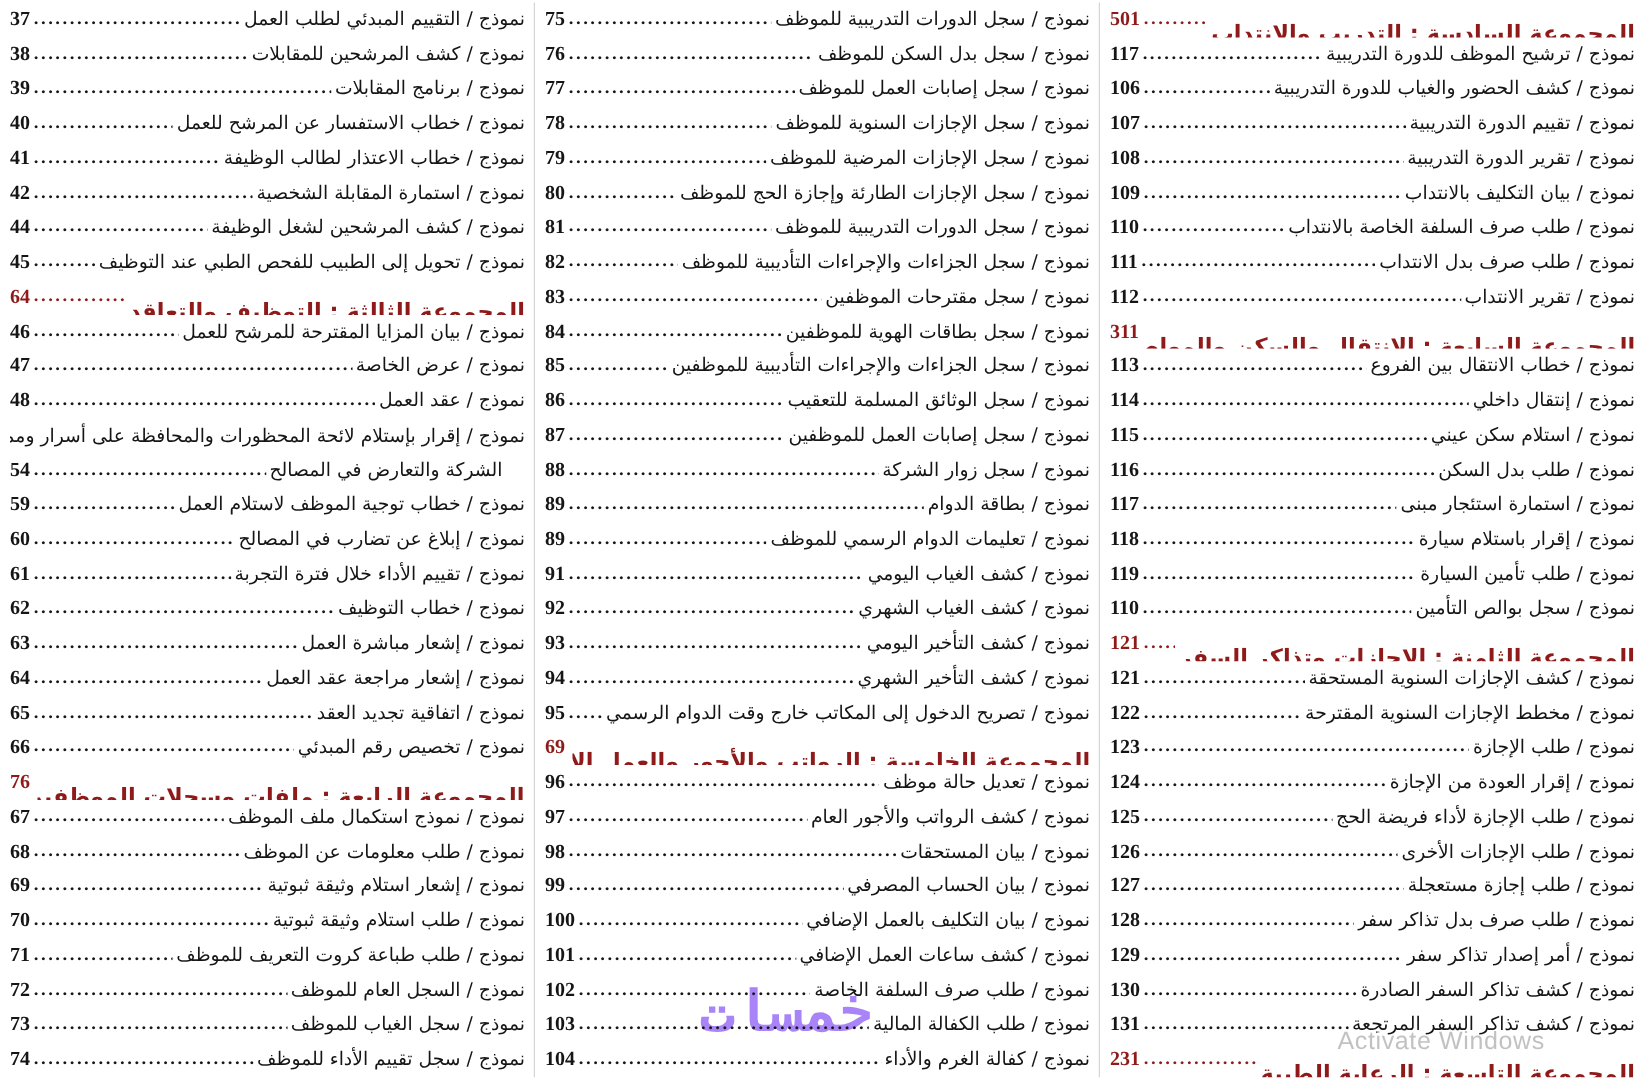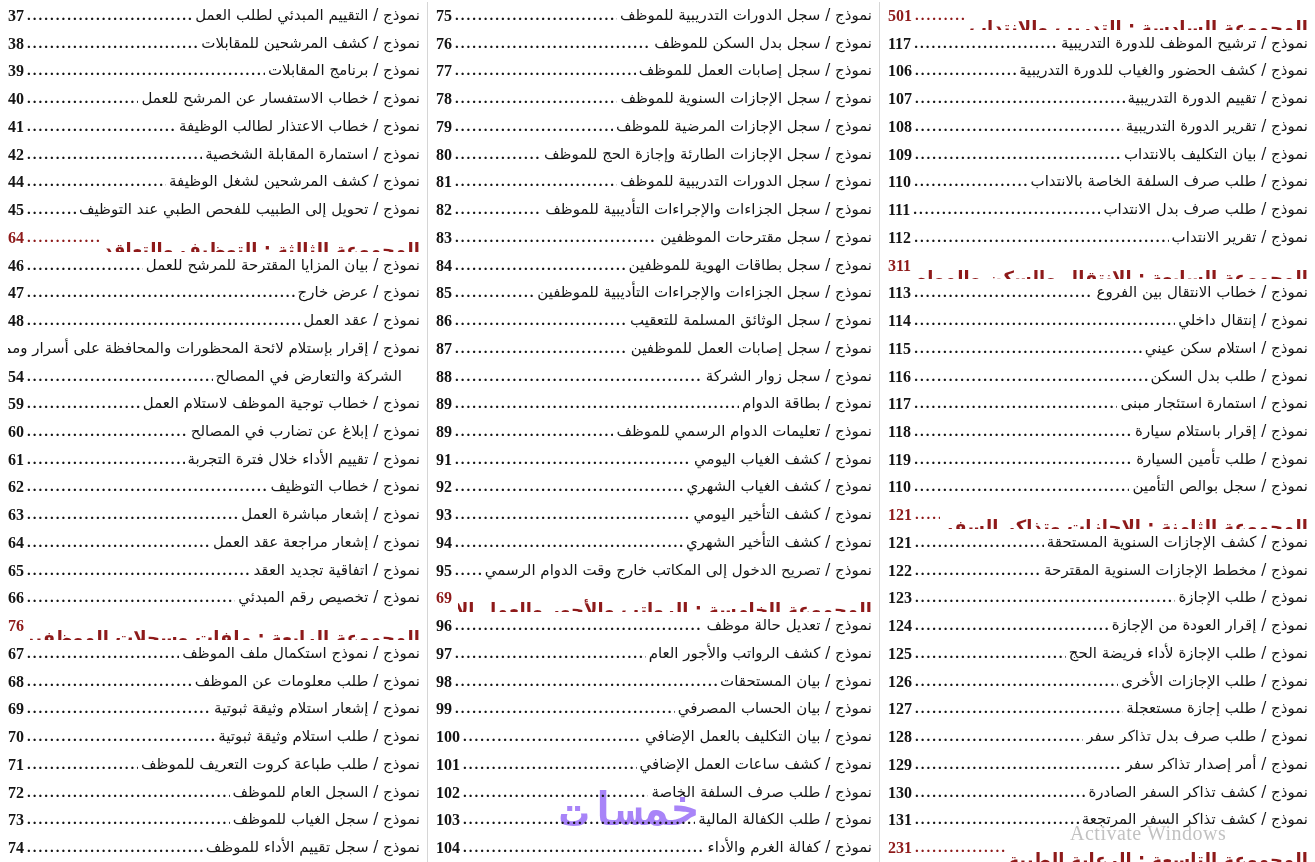--- a/index.html
+++ b/index.html
@@ -40,21 +40,21 @@
   .row.cont{padding-right:18px;}
   .row.textonly .txt{flex:1 1 auto;}
   .watermark{position:absolute;pointer-events:none;}
   #wm-khamsat{
     left:560px;top:782px;z-index:0;
     font-family:Liberation Mono, monospace;font-weight:700;
     font-size:46px;color:#8b5cf6;opacity:.75;
   }
   #wm-activate{
     left:1070px;top:822px;z-index:2;
-    font-family:Liberation Serif, serif;
+    font-family:Liberation Sans, sans-serif;
     font-size:20px;color:#8f8f8f;opacity:.55;letter-spacing:.5px;
   }
 </style>
 </head>
 <body>
 
 <div class="watermark" id="wm-khamsat">خمسات</div>
 
 <div class="page">
   <div class="col">
@@ -102,21 +102,21 @@
         <span class="txt">المجموعة الثالثة : التوظيف والتعاقد</span>
         <span class="dots">........................................................................................................................................................................................................</span>
         <span class="num">64</span>
       </div>
       <div class="row item">
         <span class="txt">نموذج / بيان المزايا المقترحة للمرشح للعمل</span>
         <span class="dots">........................................................................................................................................................................................................</span>
         <span class="num">46</span>
       </div>
       <div class="row item">
-        <span class="txt">نموذج / عرض خارج</span>
+        <span class="txt">نموذج / عرض الخاصة</span>
         <span class="dots">........................................................................................................................................................................................................</span>
         <span class="num">47</span>
       </div>
       <div class="row item">
         <span class="txt">نموذج / عقد العمل</span>
         <span class="dots">........................................................................................................................................................................................................</span>
         <span class="num">48</span>
       </div>
       <div class="row textonly">
         <span class="txt">نموذج / إقرار بإستلام لائحة المحظورات والمحافظة على أسرار وممتلكات</span>

